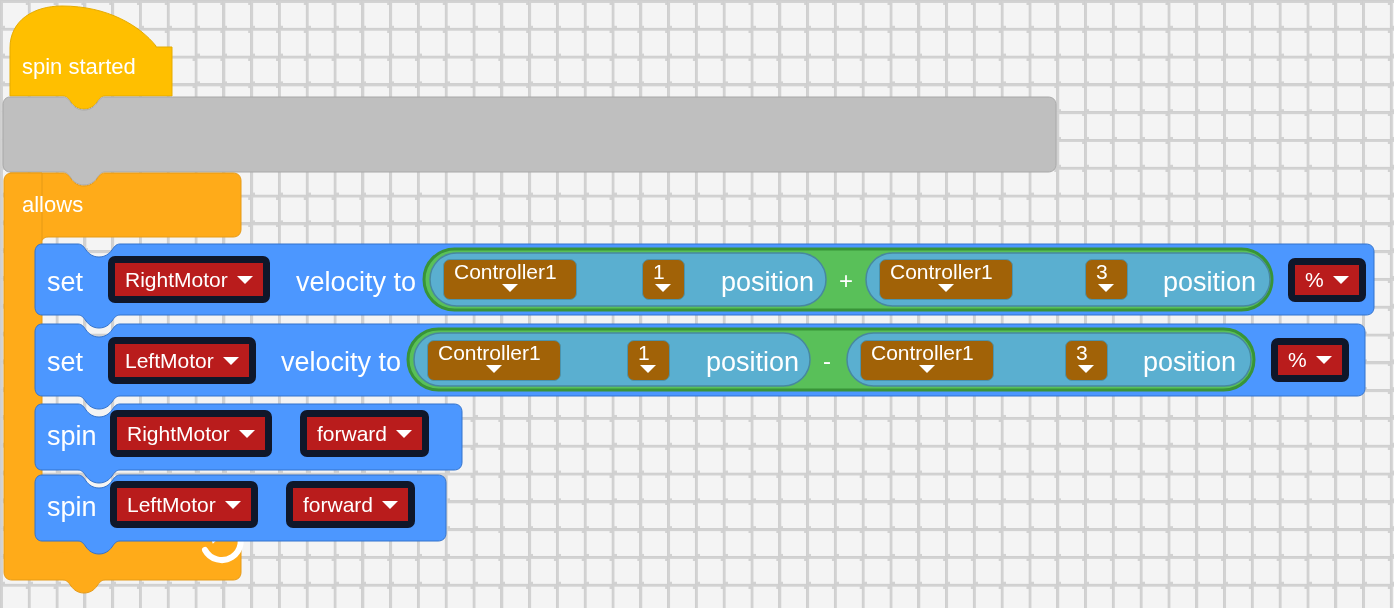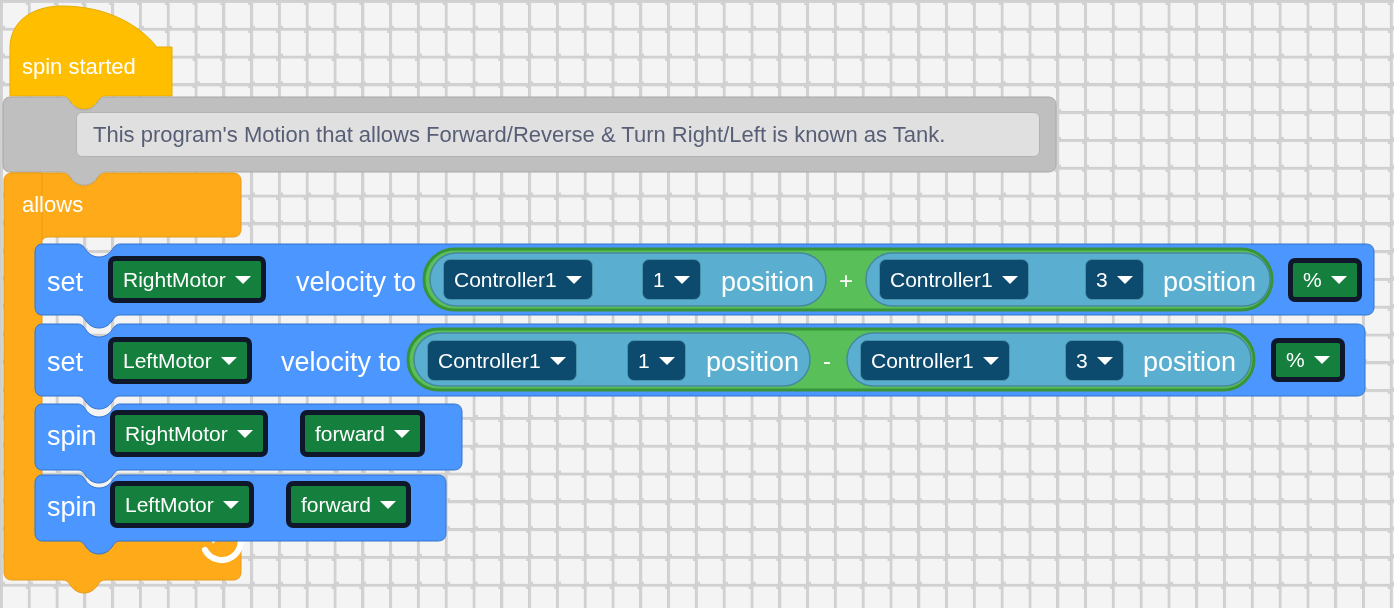--- a/index.html
+++ b/index.html
@@ -64,22 +64,22 @@
   }
   .chip .txt{margin-right:9px;}
   .chip .arw{
     width:0;height:0;
     border-left:8px solid transparent;
     border-right:8px solid transparent;
     border-top:8px solid #ffffff;
     flex:0 0 auto;
   }
   
-  .chip.blue{background:#15803d;border:5px solid #0f172a;}
-  .chip.teal2{background:#0c4a6e;border:1px solid #4b93ad;}
+  .chip.blue{background:#b91c1c;border:7px solid #0f172a;}
+  .chip.teal2{background:#a16207;border:1px solid #4b93ad;flex-direction:column;}
 
   .comment-body{
     position:absolute;
     box-sizing:border-box;
     background:#e0e0e0;
     border:1px solid #b3b3b3;
     border-radius:6px;
     display:flex;align-items:center;
     padding:0 16px;
     color:#575e75;
@@ -287,21 +287,20 @@
                C84,544 82,541 78,541
                L42,541
                C38,541 35,538 35,533
                L35,483
                C35,478 38,475 42,475 Z" fill="#4c97ff" stroke="#3373cc" stroke-width="1"></path>
     </g>
   </svg>
 
   <div class="lbl" style="left:22px;top:56px;font-size:22px;">spin started</div>
 
-  <div class="comment-body" style="left:76px;top:112px;width:964px;height:45px;">This program's Motion that allows Forward/Reverse &amp; Turn Right/Left is known as Tank.</div>
 
   <div class="lbl" style="left:22px;top:194px;font-size:22px;">allows</div>
 
   <div class="lbl" style="left:47px;top:269px;">set</div>
 
   <div class="chip blue" style="left:108px;top:256px;height:47px;">
     <span class="txt">RightMotor</span>
     <span class="arw"></span>
   </div>
 

